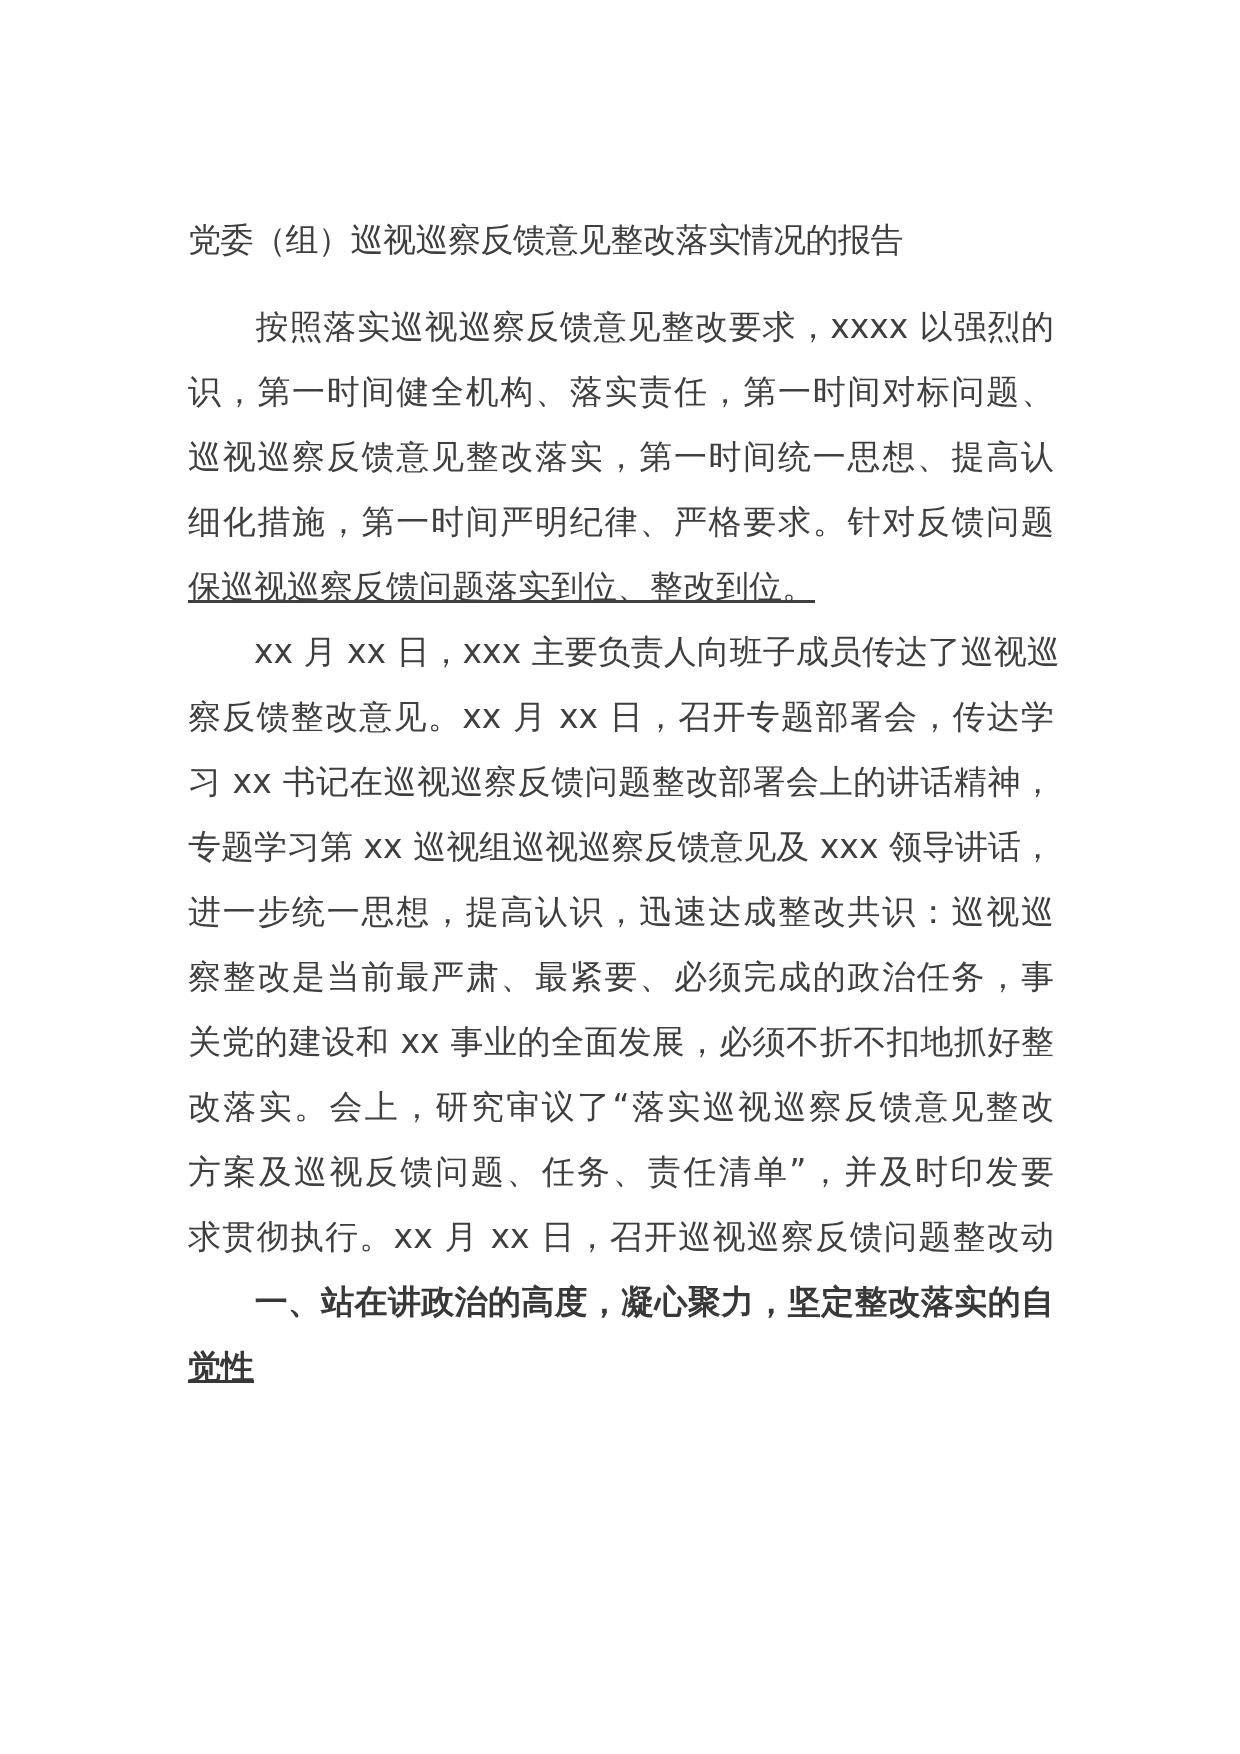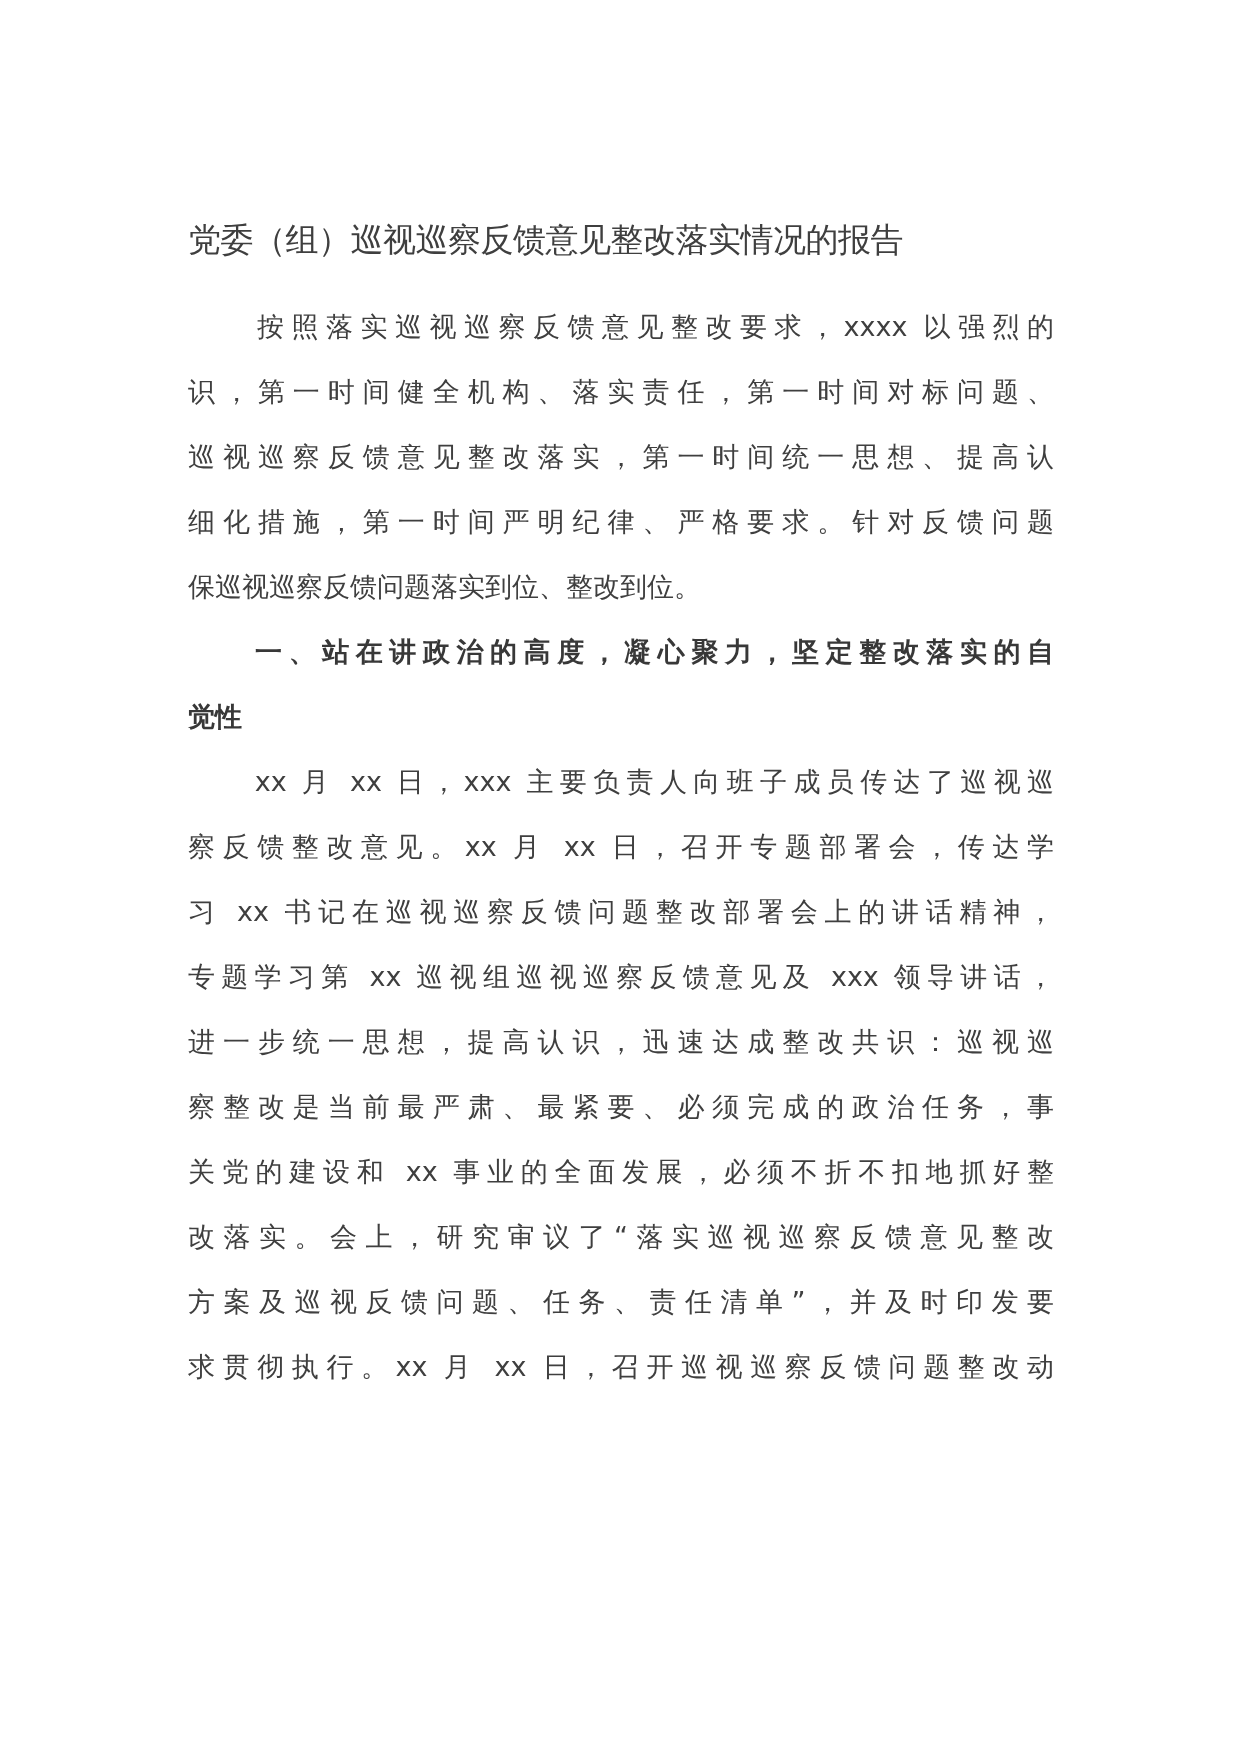--- a/index.html
+++ b/index.html
@@ -15,56 +15,56 @@
   .doc-title {
     font-size: 33px;
     line-height: 64px;
     height: 64px;
     margin: 0 0 22px 0;
     font-weight: normal;
     white-space: nowrap;
     letter-spacing: -0.5px;
   }
   .line { display: block; white-space: nowrap; text-align-last: justify; text-align: justify; }
-  .line.last { text-align-last: left; }
+  .line.last { text-align-last: left; text-decoration: underline; }
 </style>
 </head>
 <body>
 
 <div class="page">
   <h1 class="doc-title">党委（组）巡视巡察反馈意见整改落实情况的报告</h1>
 
   <div class="block">
     <span class="line">　　按照落实巡视巡察反馈意见整改要求，xxxx 以强烈的</span>
     <span class="line">识，第一时间健全机构、落实责任，第一时间对标问题、</span>
     <span class="line">巡视巡察反馈意见整改落实，第一时间统一思想、提高认</span>
     <span class="line">细化措施，第一时间严明纪律、严格要求。针对反馈问题</span>
     <span class="line last">保巡视巡察反馈问题落实到位、整改到位。</span>
   </div>
 
-  <div class="block heading">
-    <span class="line bold">　　一、站在讲政治的高度，凝心聚力，坚定整改落实的自</span>
-    <span class="line bold last">觉性</span>
-  </div>
-
   <div class="block">
     <span class="line">　　xx 月 xx 日，xxx 主要负责人向班子成员传达了巡视巡</span>
     <span class="line">察反馈整改意见。xx 月 xx 日，召开专题部署会，传达学</span>
     <span class="line">习 xx 书记在巡视巡察反馈问题整改部署会上的讲话精神，</span>
     <span class="line">专题学习第 xx 巡视组巡视巡察反馈意见及 xxx 领导讲话，</span>
     <span class="line">进一步统一思想，提高认识，迅速达成整改共识：巡视巡</span>
     <span class="line">察整改是当前最严肃、最紧要、必须完成的政治任务，事</span>
     <span class="line">关党的建设和 xx 事业的全面发展，必须不折不扣地抓好整</span>
     <span class="line">改落实。会上，研究审议了“落实巡视巡察反馈意见整改</span>
     <span class="line">方案及巡视反馈问题、任务、责任清单”，并及时印发要</span>
     <span class="line">求贯彻执行。xx 月 xx 日，召开巡视巡察反馈问题整改动</span>
   </div>
+
+  <div class="block heading">
+    <span class="line bold">　　一、站在讲政治的高度，凝心聚力，坚定整改落实的自</span>
+    <span class="line bold last">觉性</span>
+  </div>
 </div>
 
 <style>
   .block .line {
-    font-size: 27px;
+    font-size: 33px;
     line-height: 65px;
     height: 65px;
     overflow: visible;
   }
   .block.heading .line { font-weight: bold; color: #383838; }
 </style>
 
 </body></html>

